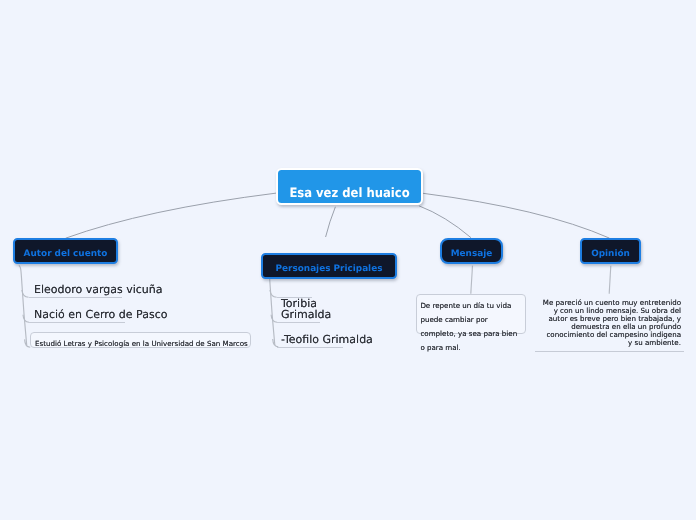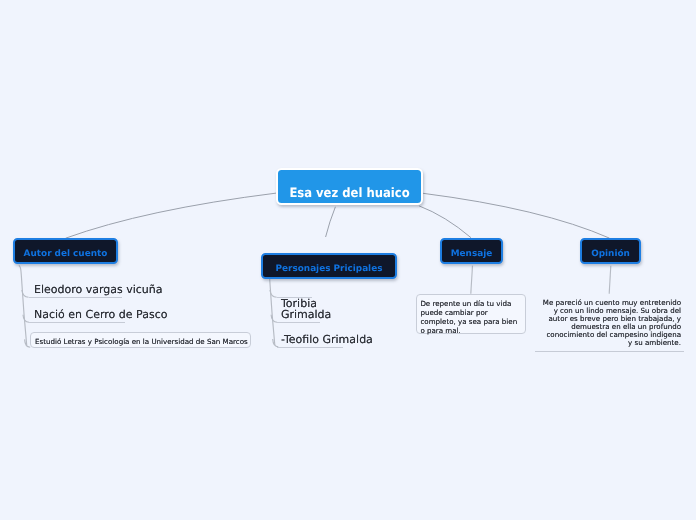--- a/index.html
+++ b/index.html
@@ -46,21 +46,21 @@
     font-size:11px;
     color:#2e3138;
     line-height:8.1px;
     text-shadow:0 0 0.25px rgba(40,44,52,0.8);
   }
   .leaf-boxed {
     position:absolute;
     box-sizing:border-box;
     font-size:7.1px;
     color:#2e3138;
-    line-height:9px;
+    line-height:14px;
     text-shadow:0 0 0.25px rgba(40,44,52,0.8);
     background:#f4f7fe;
     border:1px solid #c8cdd8;
     border-radius:4px;
   }
   .leaf-plain {
     position:absolute;
     font-size:7.1px;
     color:#2e3138;
     line-height:8.1px;
@@ -93,21 +93,21 @@
       <path d="M610.8 265.8 L609.2 293.8"></path>
     </g>
   </svg>
 
   <div class="node root-node" style="left:276px;top:168px;width:147px;height:37px;">Esa vez del huaico</div>
 
   <div class="node topic-node" style="left:13px;top:238px;width:105px;height:26px;">Autor del cuento</div>
 
   <div class="node topic-node" style="left:261px;top:253px;width:136px;height:26px;">Personajes Pricipales</div>
 
-  <div class="node topic-node" style="left:440px;top:238px;width:63px;height:26px;">Mensaje</div>
+  <div class="node topic-node" style="left:440px;top:238px;width:63px;height:26px;border-radius:8px;">Mensaje</div>
 
   <div class="node topic-node" style="left:580px;top:238px;width:61px;height:26px;">Opinión</div>
 
   <div class="leaf-underline" style="left:33.8px;top:286px;">Eleodoro vargas vicuña</div>
   <div class="uline" style="left:28.5px;top:297px;width:93px;"></div>
 
   <div class="leaf-underline" style="left:33.8px;top:311px;">Nació en Cerro de Pasco</div>
   <div class="uline" style="left:28.5px;top:322px;width:96px;"></div>
 
   <div class="leaf-boxed" style="left:29.5px;top:331.5px;width:221px;height:16px;padding:4.2px 4.1px;white-space:nowrap;">Estudió Letras y Psicología en la Universidad de San Marcos</div>

